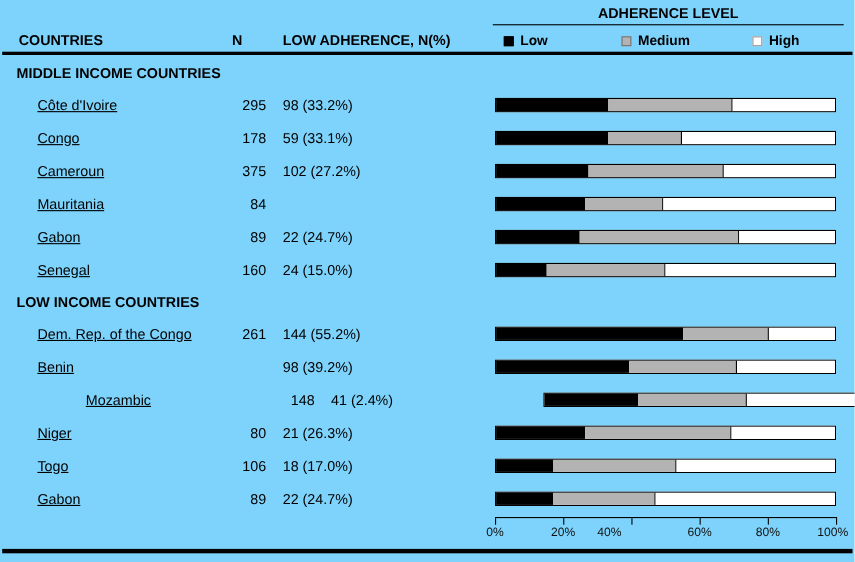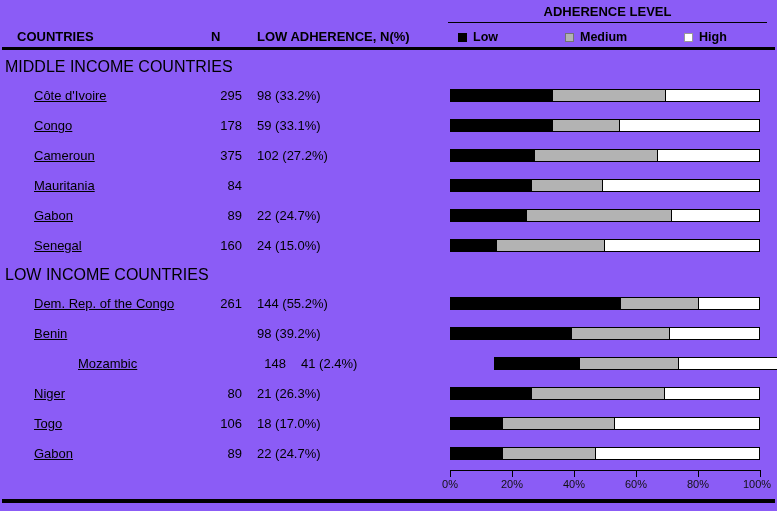--- a/index.html
+++ b/index.html
@@ -1,33 +1,33 @@
 <!DOCTYPE html>
 <html><head>
 <meta charset="utf-8">
 <style>
   html,body { margin:0; padding:0; background:#ffffff; }
   .page {
-    position:relative; width:777px; height:511px; background:#8b5cf6;
+    position:relative; width:777px; height:511px; background:#7dd3fc;
     font-family:"Liberation Sans", sans-serif; color:#000; overflow:hidden;
   }
   .chart-title { position:absolute; left:448px; top:4px; width:319px; text-align:center;
     font-weight:bold; font-size:13px; }
   .title-underline { position:absolute; left:448px; top:22px; width:319px; height:1px; background:#000; }
   .header-band { position:absolute; left:0; top:27px; width:651px; height:20px;padding-left:32px; }
   .colhead { position:absolute; font-weight:bold; font-size:13px; line-height:20px; white-space:nowrap; }
   .col-countries { left:17px; }
   .col-n { left:211px; }
   .col-low { left:257px; }
   .legend-item { position:absolute; top:0; height:20px; display:flex; align-items:center;
     font-weight:bold; font-size:12.5px; white-space:nowrap; }
   .legend-swatch { width:9px; height:9px; display:inline-block; margin-right:6px; box-sizing:border-box; }
   .thick-top { position:absolute; left:2px; top:47px; width:773px; height:3px; background:#000; }
   .thick-bottom { position:absolute; left:2px; top:499px; width:773px; height:4px; background:#000; }
-  .section-row { position:absolute; left:5px; width:440px; font-weight:normal; font-size:16px;
+  .section-row { position:absolute; left:15px; width:440px; font-weight:bold; font-size:13px;
     line-height:28px; height:28px; white-space:nowrap; }
   .row { position:absolute; left:0; width:777px; height:30px; font-size:13px; }
   .row .name   { position:absolute; left:34px;  line-height:30px; white-space:nowrap;text-decoration:underline; }
   .row .nval   { position:absolute; left:170px; width:72px; text-align:right; line-height:30px; }
   .row .lowval { position:absolute; left:257px; line-height:30px; white-space:nowrap; }
   .row .bar { position:absolute; left:450px; top:8px; width:310px; height:13px;
     border:1px solid #000; box-sizing:border-box; display:flex; background:#fff; }
   .seg { height:100%; flex:0 0 auto; box-sizing:border-box; }
   .seg-medium { border-right:1px solid #000; }
   .axis-line  { position:absolute; left:450px; top:470px; width:311px; height:1px; background:#000; }
@@ -183,21 +183,21 @@
       </div>
     </div>
 
   <div class="axis-line"></div>
   <div id="axis-box">
       <span class="axis-tick" style="left: 450px;"></span>
       <span class="axis-label" style="left: 428px;">0%</span>
       <span class="axis-tick" style="left: 512px;"></span>
       <span class="axis-label" style="left: 490px;">20%</span>
       <span class="axis-tick" style="left: 574px;"></span>
-      <span class="axis-label" style="left: 552px; text-align: center;">40%</span>
+      <span class="axis-label" style="left: 532px; text-align: center;">40%</span>
       <span class="axis-tick" style="left: 636px;"></span>
       <span class="axis-label" style="left: 614px;">60%</span>
       <span class="axis-tick" style="left: 698px;"></span>
       <span class="axis-label" style="left: 676px;">80%</span>
       <span class="axis-tick" style="left: 760px;"></span>
       <span class="axis-label" style="left: 735px;">100%</span>
     </div>
 
   <div class="thick-bottom"></div>
 </div>

